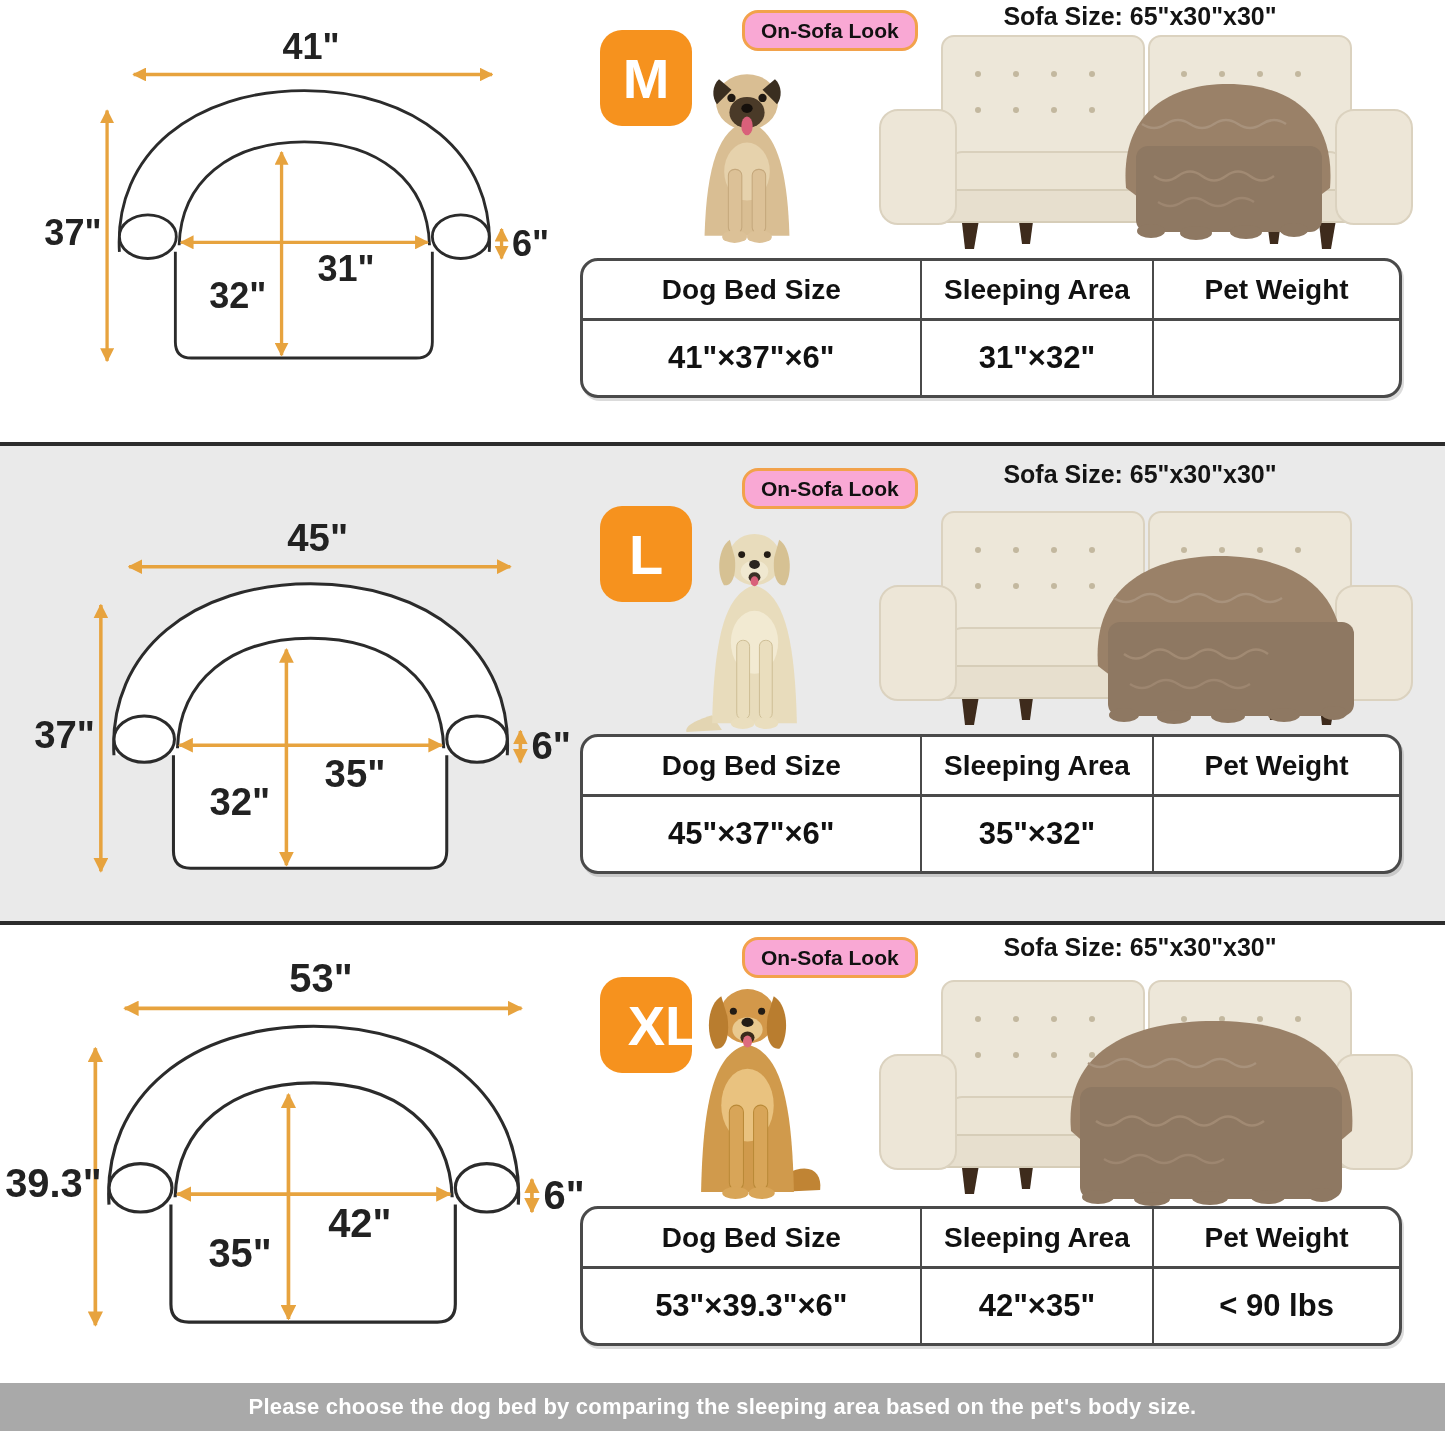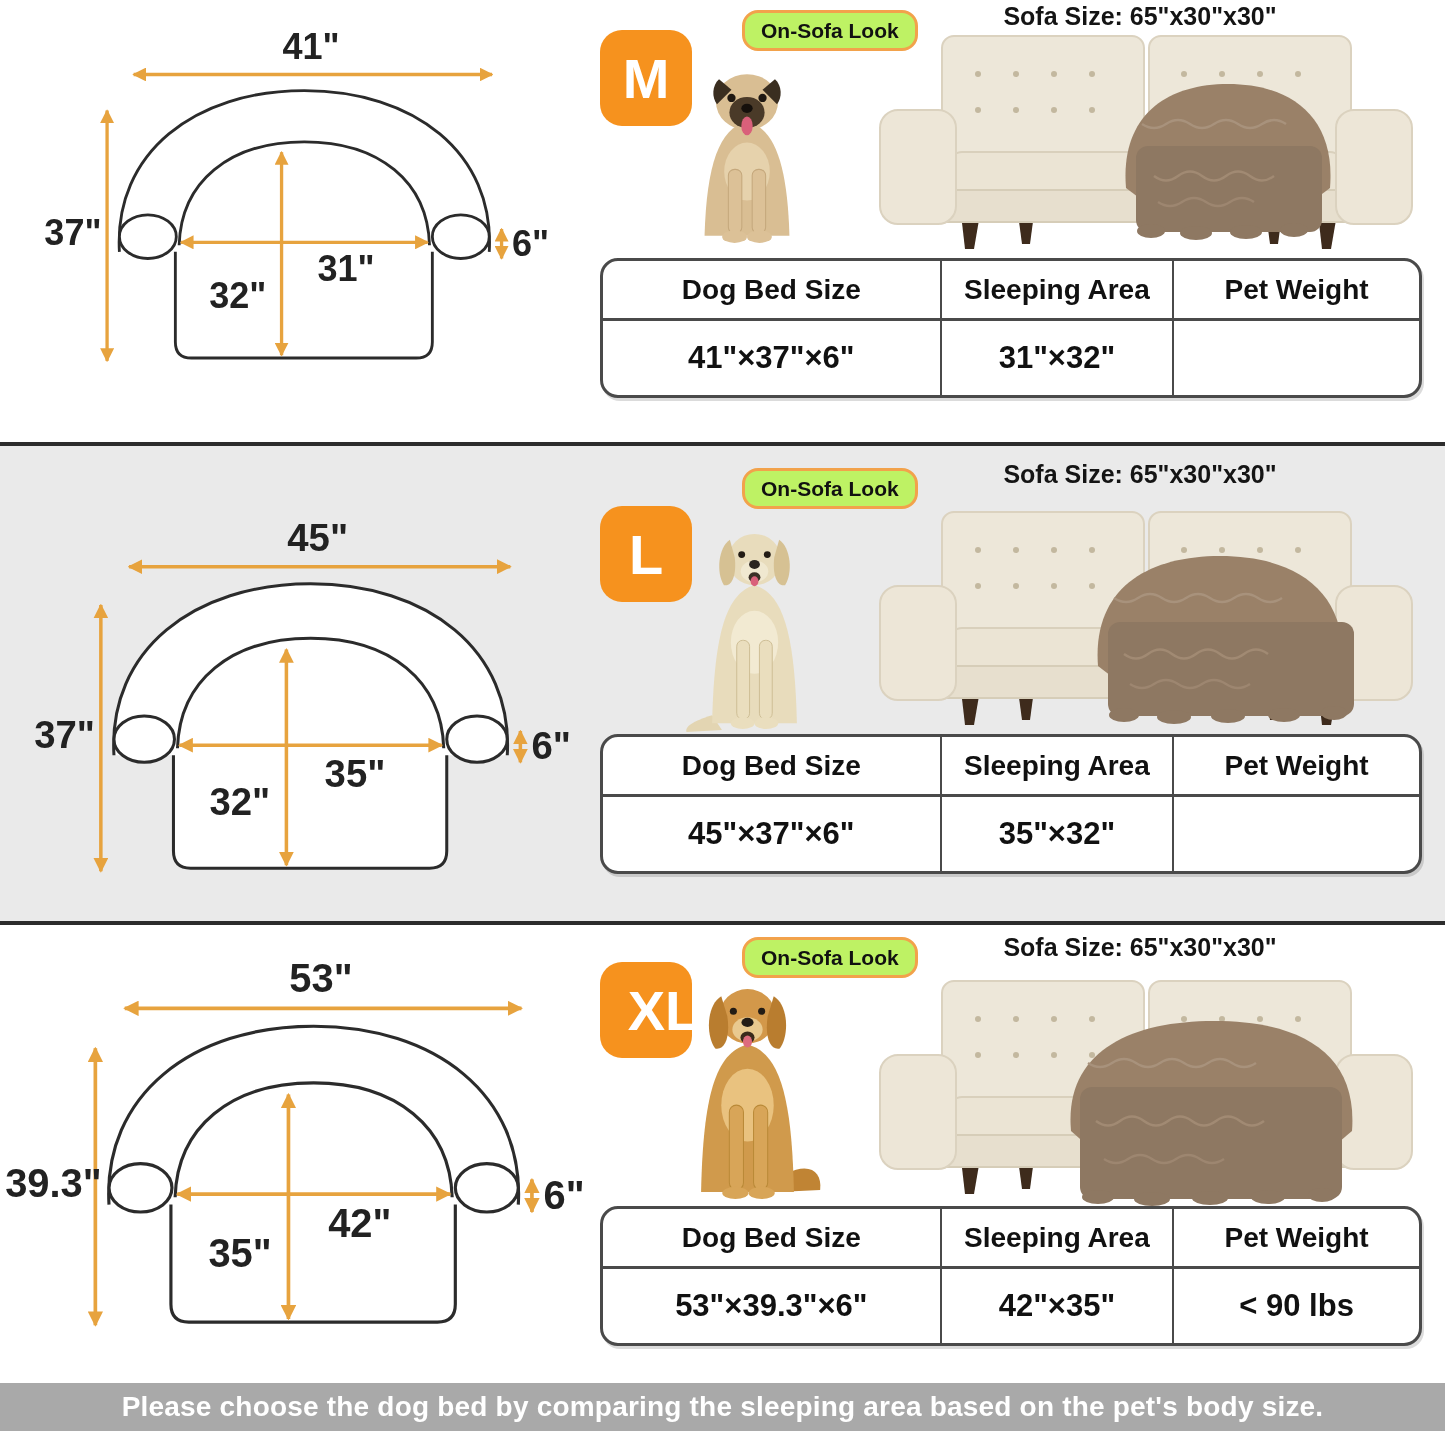--- a/index.html
+++ b/index.html
@@ -20,58 +20,58 @@
   #sec-xl .diagram { left:-10px; top:12px; width:620px; height:467px; }
   .diagram svg { width:100%; height:100%; overflow:visible; }
 
   .dim-label { font-family:"Liberation Sans","DejaVu Sans",sans-serif; font-size:38px; font-weight:600; fill:#222; }
   .dim-arrow { stroke:#E7A33E; stroke-width:3.5; }
   .bed-line  { fill:#fff; stroke:#2B2B2B; stroke-width:3; }
 
   .size-badge { position:absolute; left:600px; width:92px; height:96px; background:#F6921E;
     border-radius:22px; color:#fff; font-weight:700; font-size:56px;
     display:flex; align-items:center; justify-content:center; }
-  #sec-m .size-badge { top:30px; } #sec-l .size-badge { top:60px; } #sec-xl .size-badge { top:37px;padding-left:35px; }
-
-  .pill { position:absolute; left:742px; height:41px; padding:0 16px; background:#bef264;
+  #sec-m .size-badge { top:30px; } #sec-l .size-badge { top:60px; } #sec-xl .size-badge { top:52px;padding-left:35px; }
+
+  .pill { position:absolute; left:742px; height:41px; padding:0 16px; background:#f9a8d4;
     border:3px solid #F2A24B; border-radius:16px; display:flex; align-items:center;
     font-size:21px; font-weight:700; color:#111; white-space:nowrap; }
   #sec-m .pill { top:10px; } #sec-l .pill { top:22px; } #sec-xl .pill { top:12px; }
 
   .sofa-size { position:absolute; left:955px; width:370px; text-align:center;
     font-size:25px; font-weight:700; color:#141414; white-space:nowrap; }
   #sec-m .sofa-size { top:2px; } #sec-l .sofa-size { top:14px; } #sec-xl .sofa-size { top:8px; }
 
   .dog-wrap { position:absolute; }
   #sec-m  .dog-wrap { left:652px; top:70px; width:190px; height:176px; }
   #sec-l  .dog-wrap { left:672px; top:80px; width:165px; height:207px; }
   #sec-xl .dog-wrap { left:645px; top:55px; width:205px; height:222px; }
   .dog-wrap svg { width:100%; height:100%; }
 
   .sofa-wrap { position:absolute; left:866px; width:560px; height:225px; }
   #sec-m .sofa-wrap { top:26px; } #sec-l .sofa-wrap { top:56px; } #sec-xl .sofa-wrap { top:46px; }
   .sofa-wrap svg { width:100%; height:100%; overflow:visible; }
 
-  .size-table { position:absolute; left:600px; width:822px; background:#fff;
+  .size-table { position:absolute; left:580px; width:822px; background:#fff;
     border:3px solid #4A4A4A; border-radius:18px; overflow:hidden;
     box-shadow:2px 3px 0 rgba(0,0,0,0.14); }
   #sec-m .size-table { top:258px; } #sec-l .size-table { top:288px; } #sec-xl .size-table { top:281px; }
   .tr { display:flex; }
   .tr.head { height:60px; border-bottom:3px solid #4A4A4A; }
   .tr.data { height:74px; }
   .td { flex:0 0 41.5%; display:flex; align-items:center; justify-content:center;
     border-right:2.5px solid #4A4A4A; font-weight:700; color:#111; }
   .td.c2 { flex-basis:28.5%; }
   .td.c3 { flex-basis:30%; border-right:none;border-radius:9px; }
   .tr.head .td { font-size:28px; }
   .tr.data .td { font-size:31px; }
 
   .footer-bar { width:1445px; height:48px; background:#A9A9A9; display:flex;
     align-items:center; justify-content:center; }
-  .footer-bar span { color:#fff; font-size:28px; font-weight:700; letter-spacing:0.2px; }
+  .footer-bar span { color:#fff; font-size:22px; font-weight:700; letter-spacing:0.2px; }
 </style>
 </head>
 <body>
 
 <svg width="0" height="0" style="position:absolute" aria-hidden="true">
   <defs>
     <marker id="arr" viewBox="0 0 10 10" refX="9" refY="5" markerWidth="4.2" markerHeight="4.2" orient="auto-start-reverse" markerUnits="strokeWidth">
       <path d="M0 0 L10 5 L0 10 Z" fill="#E7A33E"></path>
     </marker>
     <symbol id="sofa-base" viewBox="0 0 560 225">

